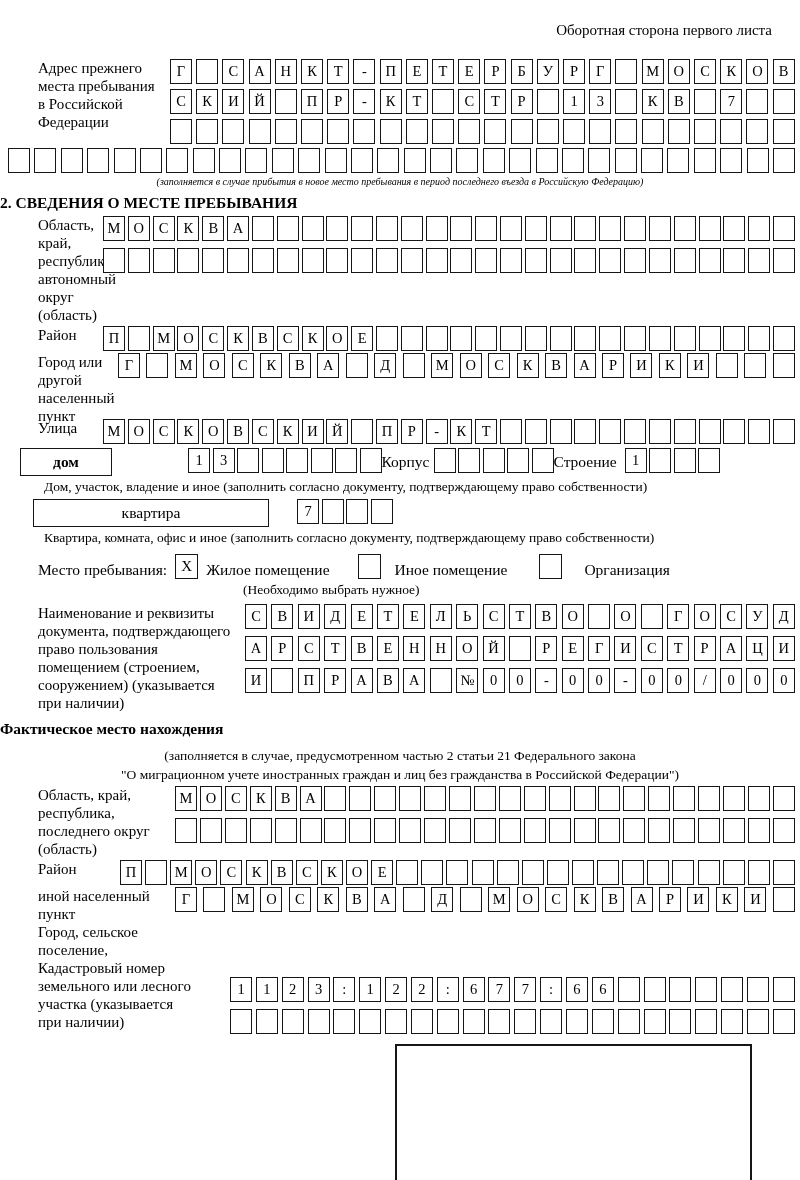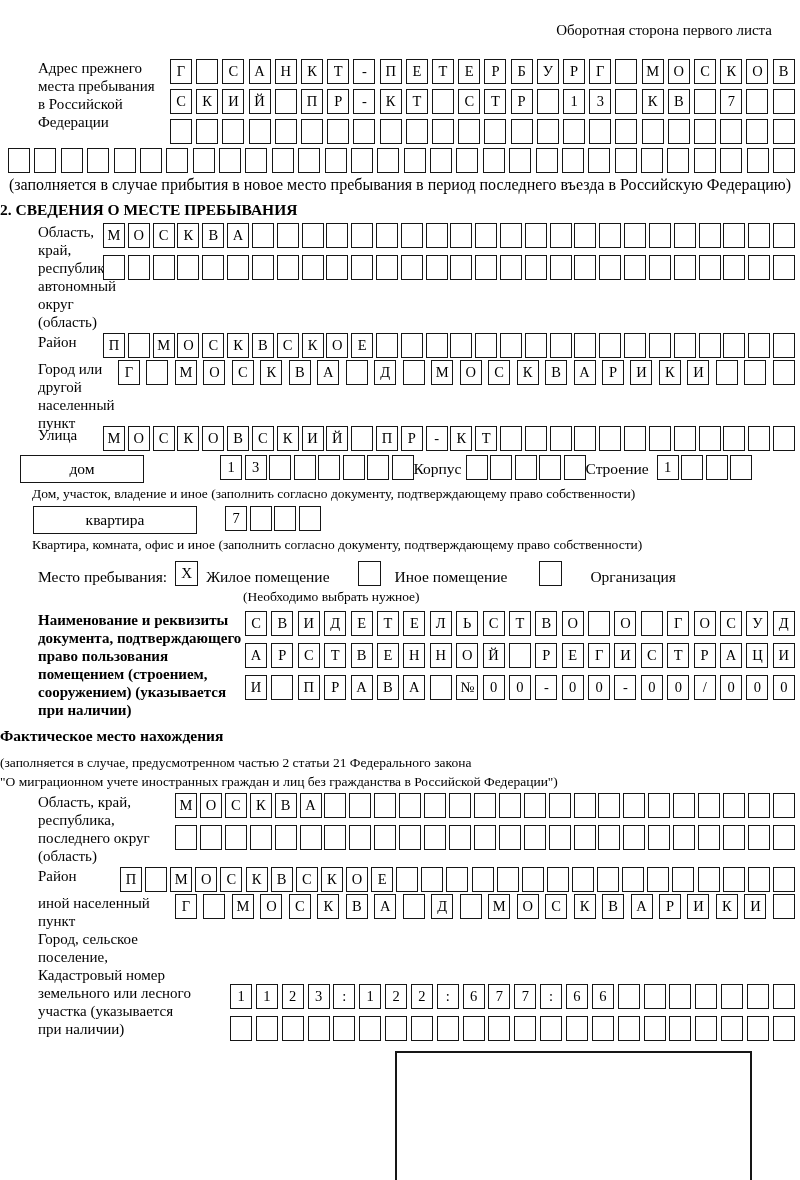--- a/index.html
+++ b/index.html
@@ -4,47 +4,47 @@
 <style>
   html,body{margin:0;padding:0;}
   body{
     width:800px;height:1180px;background:#ffffff;color:#000;
     font-family:"Liberation Serif", serif;overflow:hidden;
   }
   .hdr{ text-align:right; padding:22px 28px 0 0; font-size:15px; }
   .frow{ display:flex; padding-left:8px; align-items:flex-start; }
   .flabel{ font-size:15px; line-height:18px; padding-left:30px; box-sizing:border-box; flex:none; }
   .lw162{width:162px;} .lw95{width:95px;} .lw110{width:110px;}
-  .lw167{width:167px;} .lw112{width:112px;} .lw222{width:222px;} .lw237{width:237px;font-weight:bold;}
+  .lw167{width:167px;} .lw112{width:112px;} .lw222{width:222px;} .lw237{width:237px;}
   .gridcol{ display:flex; flex-direction:column; gap:5px; }
   .boxrow{ display:flex; justify-content:space-between; flex:none; }
   .cb{
     box-sizing:border-box; flex:none;
     width:22px; height:25px; border:1.6px solid #161616; background:#fff;
     display:flex; align-items:center; justify-content:center;
     font-size:14.5px; line-height:1;
   }
   .w625{width:625px;} .w787{width:787px;} .w692{width:692px;} .w677{width:677px;}
   .w550{width:550px;} .w620{width:620px;} .w675{width:675px;} .w565{width:565px;}
-  .note{ text-align:center; font-size:16px; margin-top:3px; }
+  .note{ text-align:center; font-size:10px; margin-top:3px;font-style:italic; }
   .sect-title{ font-weight:bold; font-size:15.5px; margin-top:7px; }
-  .caption{ font-size:13.5px; padding-left:32px; margin-top:3px; }
+  .caption{ font-size:13.5px; padding-left:44px; margin-top:3px; }
   .widebox{
     box-sizing:border-box; border:1.7px solid #161616; height:28px; flex:none;
     display:flex; align-items:center; justify-content:center; font-size:15.5px;
   }
   .gap2{ display:flex; gap:2.5px; flex:none; }
   .inl-label{ font-size:15.5px; line-height:28px; flex:none; }
   .chk{
     box-sizing:border-box; width:23px; height:25px; border:1.6px solid #161616;
     display:flex; align-items:center; justify-content:center; font-size:15px; flex:none;
   }
   .mesto-row{ display:flex; align-items:flex-end; padding-left:38px; margin-top:8px; font-size:15.5px; }
   .mesto-note{ font-size:13.5px; margin-left:243px; margin-top:3px; }
-  .fact-note{ text-align:left; font-size:13.5px; line-height:19px; }
+  .fact-note{ text-align:center; font-size:13.5px; line-height:19px; }
   .stamp-box{
     box-sizing:border-box; width:357px; height:175px; border:2px solid #161616;
     margin:10px 0 6px 395px; background:#fff;
   }
   .mt2{margin-top:2px;} .mt4{margin-top:4px;} .mt6{margin-top:6px;} .mt8{margin-top:8px;}
 </style>
 </head>
 <body>
 
 <div class="hdr">Оборотная сторона первого листа</div>
@@ -341,21 +341,21 @@
       <span class="cb"></span>
       <span class="cb"></span>
       <span class="cb"></span>
       <span class="cb"></span>
       <span class="cb"></span>
       <span class="cb"></span>
     </div>
 </div>
 
 <div class="frow mt4" style="padding-left:20px;">
-  <div class="widebox" style="width:124px;">дом</div>
+  <div class="widebox" style="width:92px;font-weight:bold;">дом</div>
   <div class="gap2" style="margin-left:76px;">
       <span class="cb">1</span>
       <span class="cb">3</span>
       <span class="cb"></span>
       <span class="cb"></span>
       <span class="cb"></span>
       <span class="cb"></span>
       <span class="cb"></span>
       <span class="cb"></span>
     </div>
@@ -371,38 +371,38 @@
   <div class="gap2" style="margin-left:8px;">
       <span class="cb">1</span>
       <span class="cb"></span>
       <span class="cb"></span>
       <span class="cb"></span>
     </div>
 </div>
 <div class="caption">Дом, участок, владение и иное (заполнить согласно документу, подтверждающему право собственности)</div>
 
 <div class="frow mt4" style="padding-left:33px;">
-  <div class="widebox" style="width:164px;text-align:center;">квартира</div>
+  <div class="widebox" style="width:236px;text-align:center;">квартира</div>
   <div class="gap2" style="margin-left:28px;">
       <span class="cb">7</span>
       <span class="cb"></span>
       <span class="cb"></span>
       <span class="cb"></span>
     </div>
 </div>
 <div class="caption">Квартира, комната, офис и иное (заполнить согласно документу, подтверждающему право собственности)</div>
 
 <div class="mesto-row">
   <span>Место пребывания:</span>
   <span class="chk" style="margin-left:8px;">X</span>
   <span style="margin-left:8px;">Жилое помещение</span>
   <span class="chk" style="margin-left:28px;"></span>
   <span style="margin-left:14px;">Иное помещение</span>
   <span class="chk" style="margin-left:32px;"></span>
-  <span style="margin-left:28px;">Организация</span>
+  <span style="margin-left:22px;">Организация</span>
 </div>
 <div class="mesto-note">(Необходимо выбрать нужное)</div>
 
 <div class="frow mt6">
   <div class="flabel lw237">
     <div>Наименование и реквизиты</div>
     <div>документа, подтверждающего</div>
     <div>право пользования</div>
     <div>помещением (строением,</div>
     <div>сооружением) (указывается</div>

